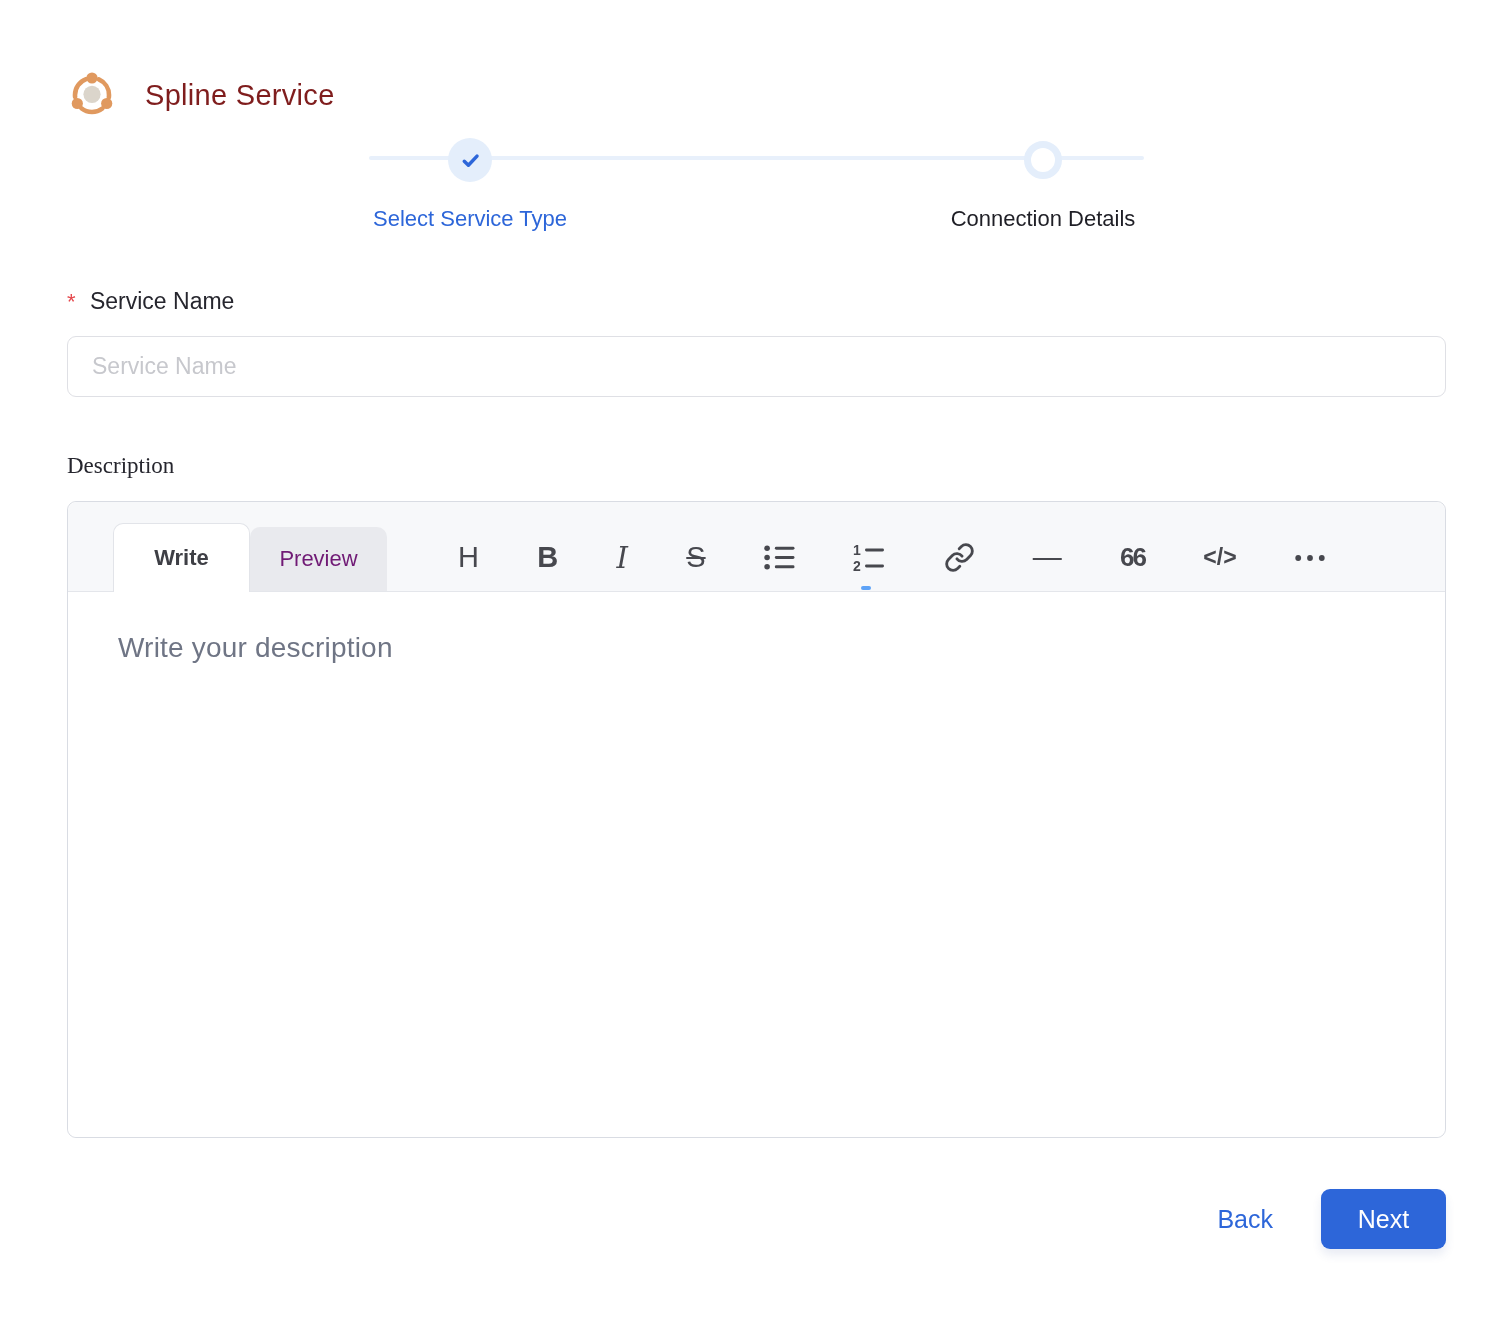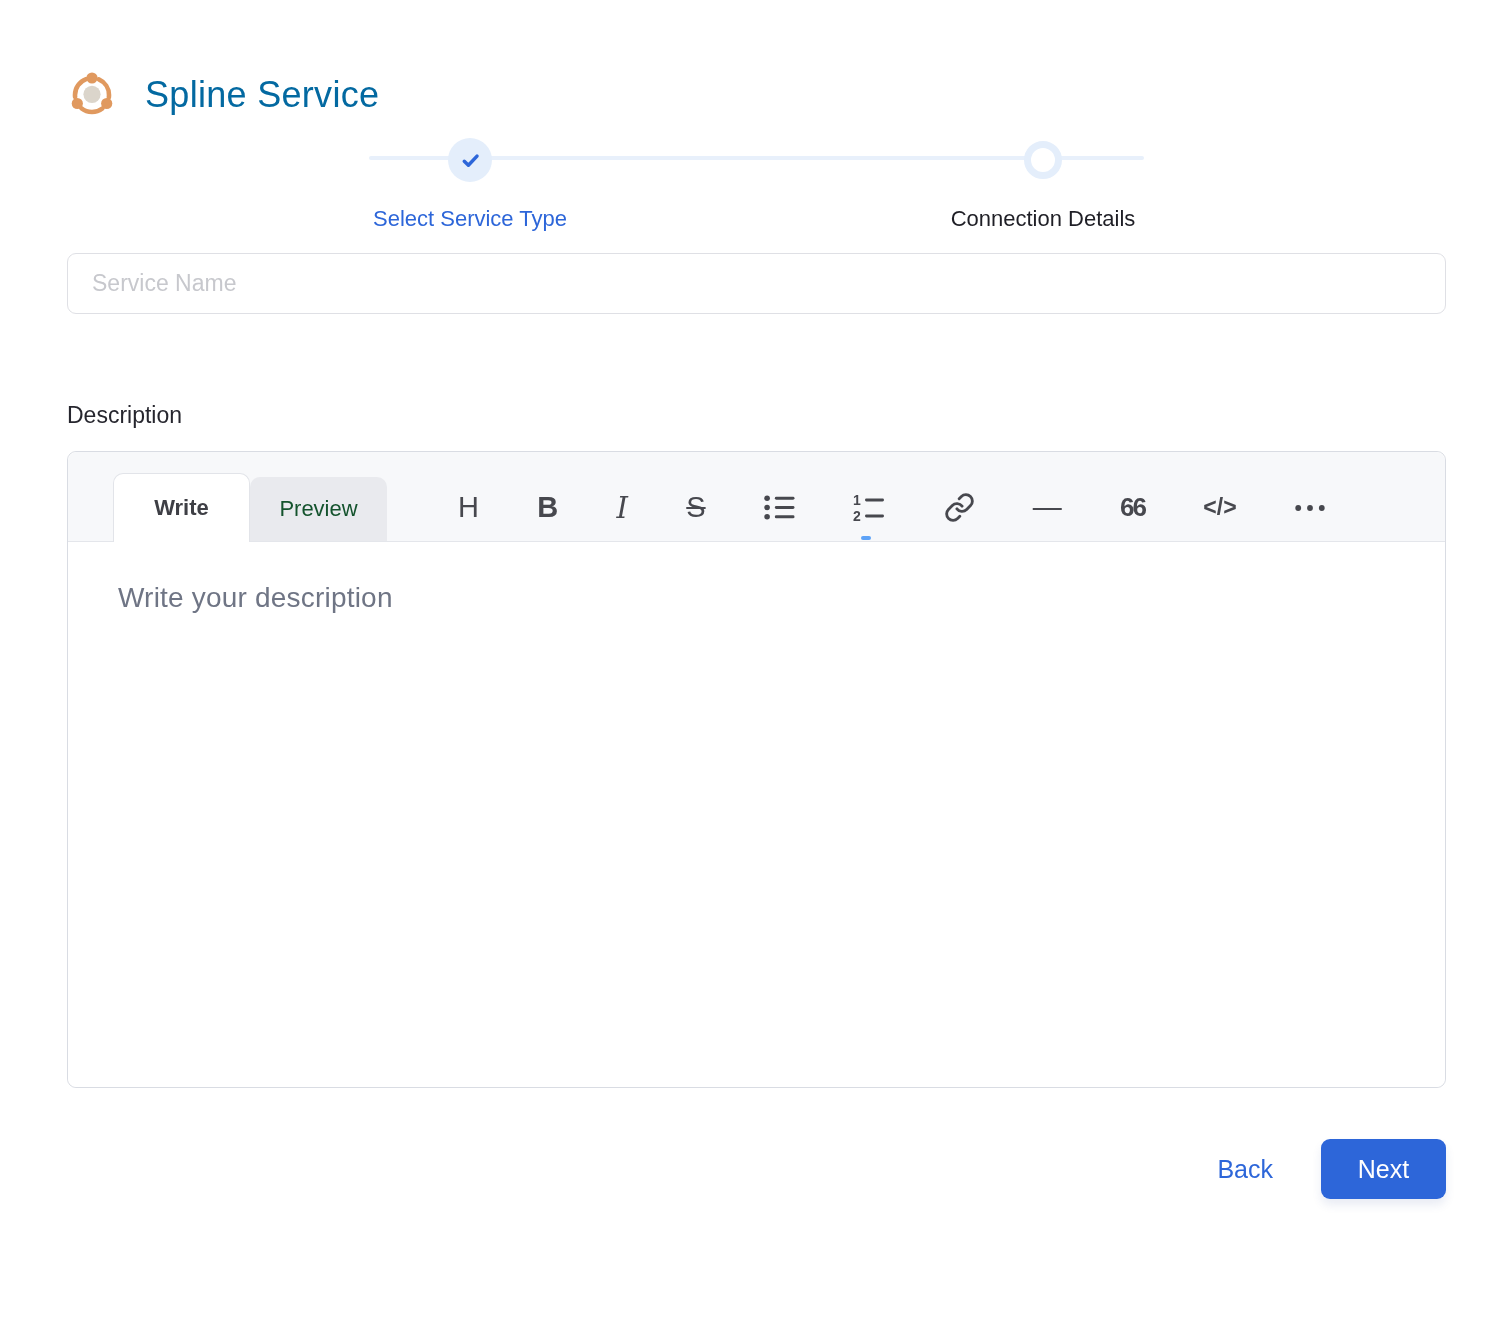--- a/index.html
+++ b/index.html
@@ -3,21 +3,21 @@
 <meta charset="utf-8">
 <style>
   * { margin:0; padding:0; box-sizing:border-box; }
   html,body { width:1506px; height:1332px; background:#ffffff; overflow:hidden;
     font-family:"Liberation Sans", sans-serif; color:#26262E; }
   .page { padding:70px 60px 0 67px; position:relative; }
 
   
   .app-header { display:flex; align-items:center; gap:28px; height:50px; }
   .brand { width:50px; height:50px; display:block; }
-  .title { font-size:36px; font-weight:500; color:#0369a1; letter-spacing:.3px; }
+  .title { font-size:29px; font-weight:500; color:#7f1d1d; letter-spacing:.3px; }
 
   
   .stepper { width:1146px; margin:18px auto 0; }
   .step-track { position:relative; display:flex; }
   .step { flex:1; display:flex; flex-direction:column; align-items:center; z-index:1; }
   .step-line { position:absolute; top:18px; left:16.2%; right:16.2%; height:4px;
     background:#E8F0FB; border-radius:2px; z-index:0; }
   .marker-row { height:44px; display:flex; align-items:center; }
   .marker-done { width:44px; height:44px; border-radius:50%; background:#E4EEFB;
     display:grid; place-items:center; }
@@ -29,33 +29,33 @@
 
   
   .field-label { display:block; font-size:23px; font-weight:500; color:#26262E; }
   .label-servicename { margin-top:56px; }
   .required { color:#E5484D; margin-right:8px; font-size:22px; }
   .text-input { display:block; margin-top:21px; width:100%; height:61px;
     border:1px solid #DFE0E5; border-radius:9px; padding:0 24px; font-size:23px;
     font-family:inherit; color:#26262E; outline:none; }
   .text-input::placeholder { color:#C7C8CD; }
 
-  .label-description { margin-top:88px; font-weight:400; }
+  .label-description { margin-top:56px; font-weight:400;font-family:Liberation Serif, serif; }
 
   
   .editor { margin-top:22px; height:637px; border:1px solid #D9DCE3; border-radius:9px;
     display:flex; flex-direction:column; background:#fff; }
   .editor-head { position:relative; height:90px; background:#F7F8FA;
     border-bottom:1px solid #E4E6EB; border-radius:9px 9px 0 0; display:flex; }
   .tabs { position:absolute; left:33px; bottom:-1px; display:flex; align-items:flex-end; z-index:2;margin-left:12px; }
   .tab { width:137px; font-size:22px; font-family:inherit; cursor:pointer;
     border-radius:10px 10px 0 0; }
   .tab-active { height:69px; background:#ffffff; border:1px solid #E2E4E9; border-bottom:none;
     color:#3E3F45; font-weight:700; }
-  .tab-inactive { height:64px; background:#E9EAEE; border:none; color:#14532d;
+  .tab-inactive { height:64px; background:#E9EAEE; border:none; color:#701a75;
     margin-bottom:1px; font-weight:500; }
 
   .toolbar { flex:1; display:flex; align-items:center; justify-content:space-between;
     padding:22px 118px 0 388px; }
   .tb-btn { position:relative; background:none; border:none; cursor:pointer; color:#47484E;
     height:44px; display:flex; align-items:center; justify-content:center;
     font-family:"Liberation Sans", sans-serif; font-size:29px; padding:0 2px; }
   .tb-glyph { display:flex; align-items:center; }
   .tb-heading { font-weight:500; }
   .tb-bold { font-weight:800; }
@@ -115,20 +115,24 @@
 
       <div class="step step-upcoming">
         <div class="marker-row">
           <span class="marker-ring marker-upcoming"></span>
         </div>
         <div class="step-label">Connection Details</div>
       </div>
     </div>
   </div>
 
+  <label class="field-label label-servicename">
+    <span class="required">*</span>
+    <span>Service Name</span>
+  </label>
   <input class="text-input" type="text" placeholder="Service Name" style="">
 
   <label class="field-label label-description">
     <span>Description</span>
   </label>
 
   <div class="editor">
     <div class="editor-head">
       <div class="tabs">
         <button class="tab tab-active">Write</button>

